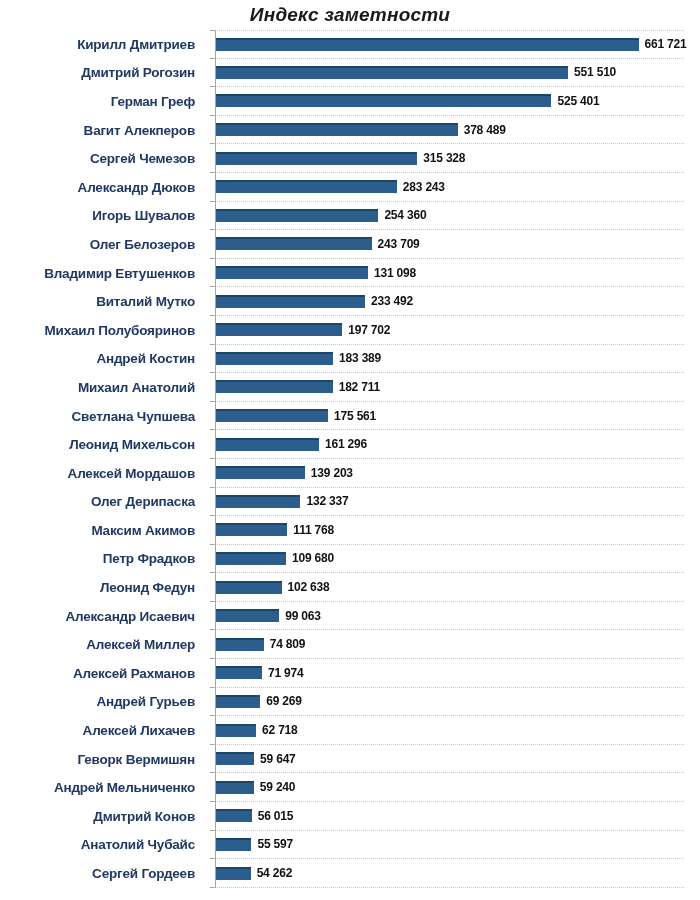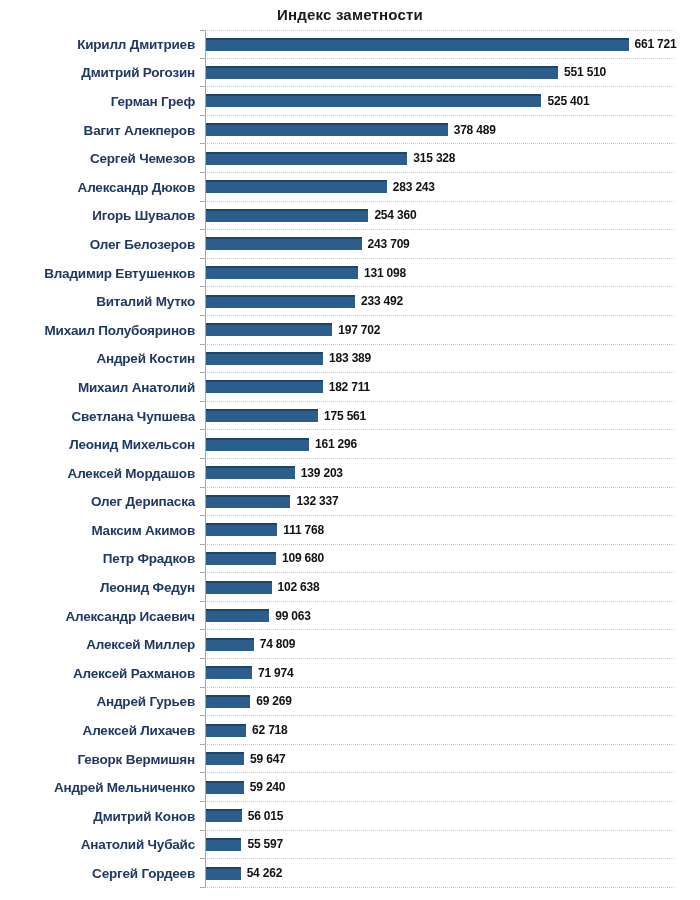--- a/index.html
+++ b/index.html
@@ -3,25 +3,26 @@
 <meta charset="utf-8">
 <style>
   html,body { margin:0; padding:0; background:#fff; }
   .page {
     width:700px; height:900px; background:var(--bg,#fff);
     font-family:"Liberation Sans", sans-serif;
     overflow:hidden; position:relative;
   }
   .chart-title {
     height:30px; line-height:30px; text-align:center;
-    font-size:15px; font-weight:bold; color:var(--title,#1a1a1a);
+    font-size:19px; font-weight:bold; color:var(--title,#1a1a1a);
     letter-spacing:0.2px;
+    font-style:italic;
   }
   .rows { width:700px; }
-  .row { display:flex; height:28.6px; }
+  .row { display:flex; height:28.6px;gap:10px; }
   .cat-label {
     width:205px; box-sizing:border-box; padding-right:10px;
     display:flex; align-items:center; justify-content:flex-end;
     font-size:13.5px; font-weight:bold; color:var(--label,#1F3864);
     white-space:nowrap; letter-spacing:-0.2px;
   }
   .plot {
     width:468px; flex:none; position:relative;
     border-left:1px solid var(--axis,#A6A6A6);
     border-bottom:1px dotted var(--grid,#A9CCE9);

